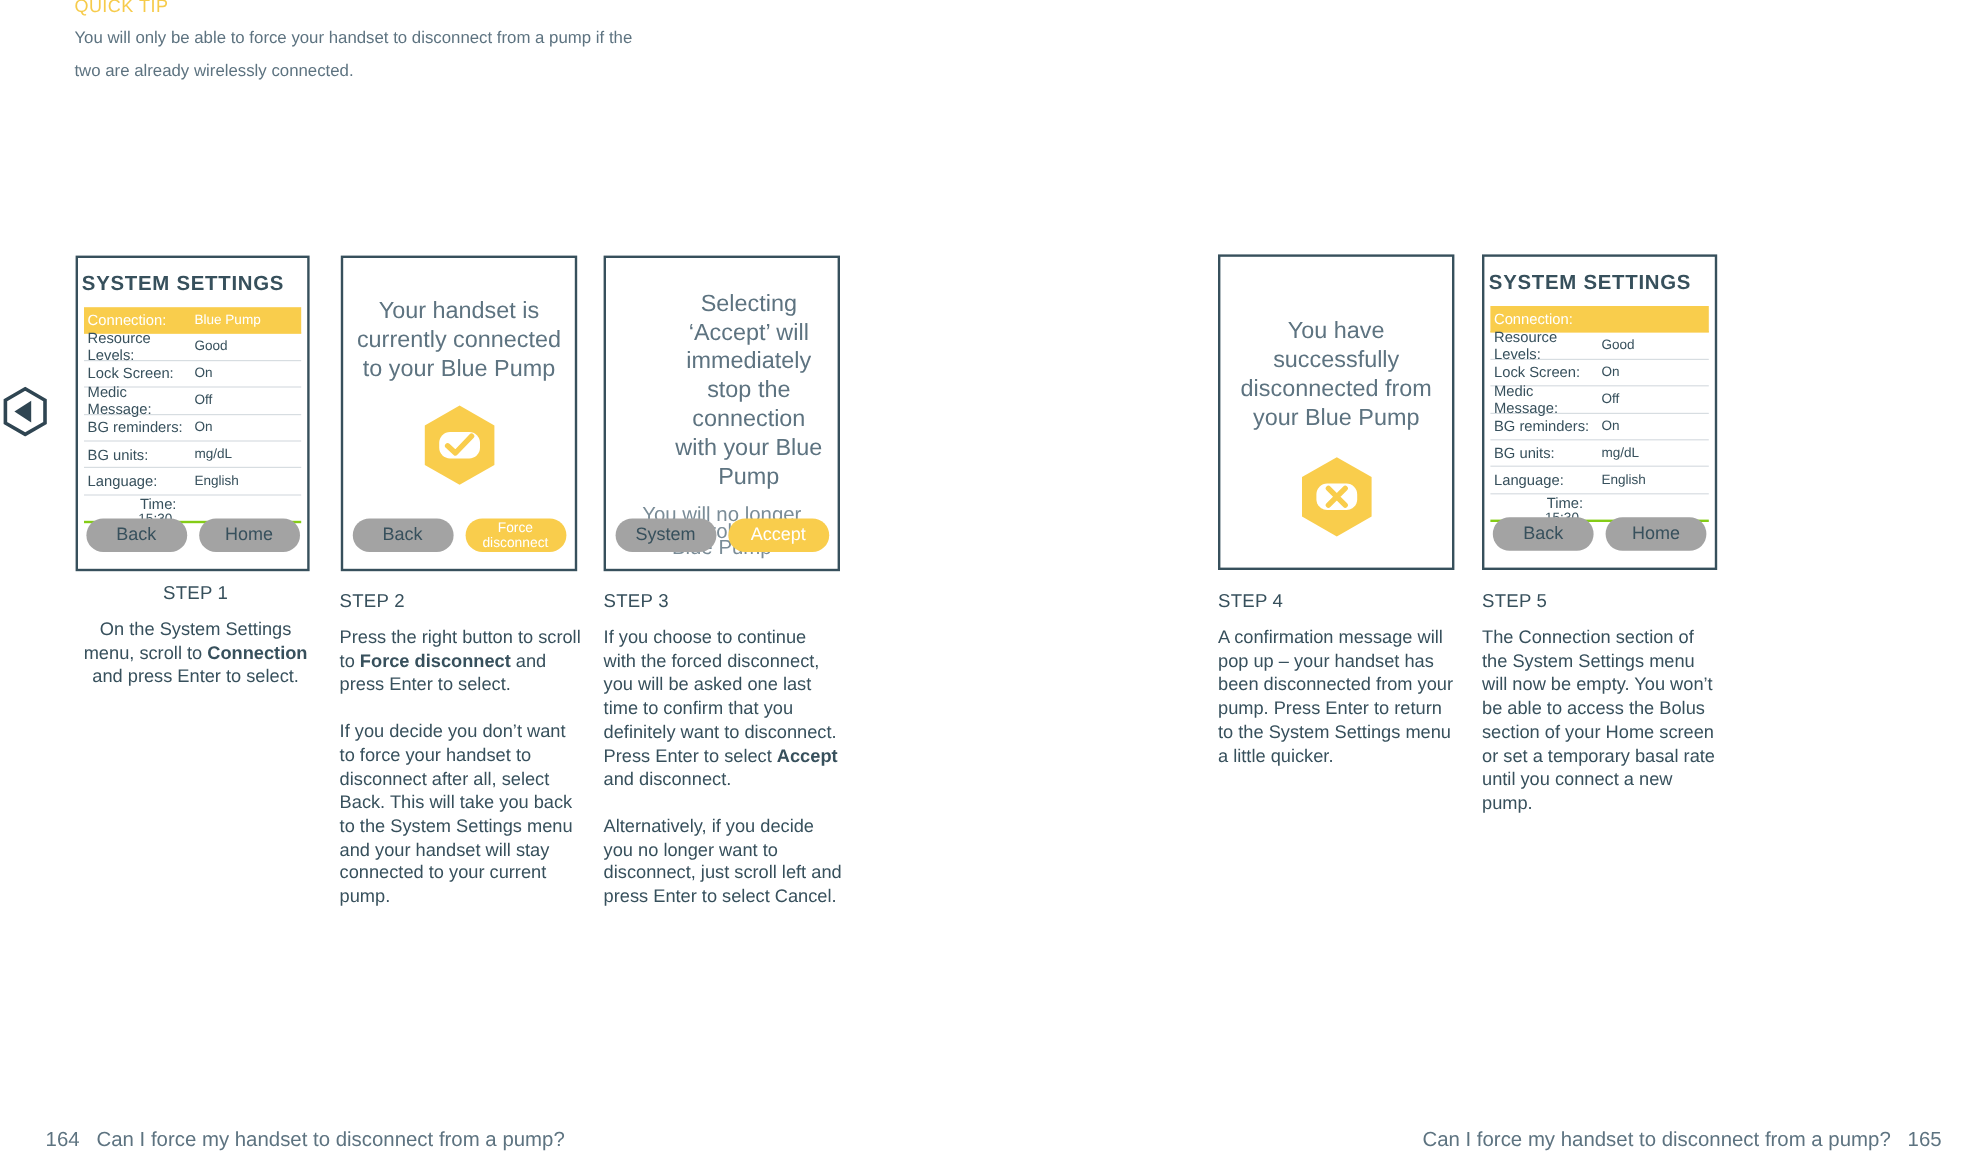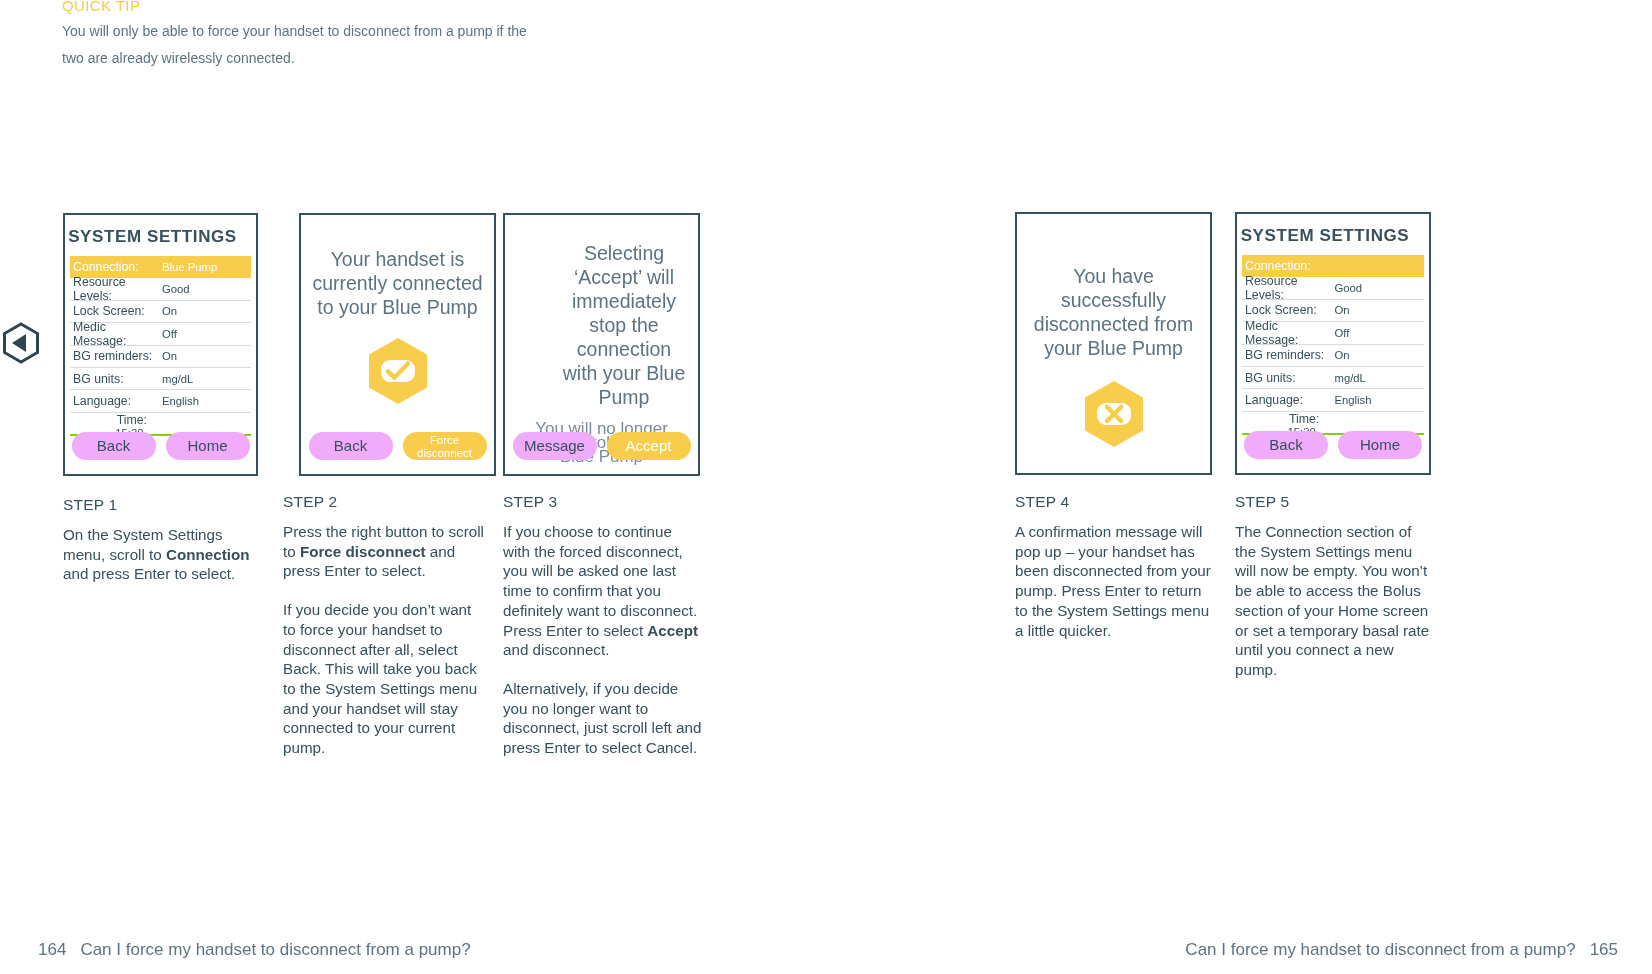--- a/index.html
+++ b/index.html
@@ -88,21 +88,21 @@
   .btnbar {
     display: flex;
     justify-content: center;
     gap: 10px;
     position: absolute;
     left: 0; right: 0;
     bottom: 14px;
   }
   .pill {
     border-radius: 16px;
-    background: #f0abfc;
+    background: #a3a3a3;
     color: #37505c;
     font-size: 15px;
     text-align: center;
     line-height: 28px;
     height: 28px;
     width: 84px;
     cursor: pointer;
   }
   .pill.yellow { background: #f9cd4c; color: #ffffff; }
   .pill.small-2line {
@@ -221,40 +221,40 @@
       <span class="k">Time:</span>
       <span class="v">15:30</span>
     </div>
   </div>
   <div class="btnbar">
     <div class="pill">Back</div>
     <div class="pill">Home</div>
   </div>
 </div>
 
-<div class="device msg-screen" style="left:299px; top:213px; width:197px; height:263px;">
+<div class="device msg-screen" style="left:284px; top:213px; width:197px; height:263px;">
   <div class="msg-big">Your handset is currently connected to your Blue Pump</div>
   <div class="hexwrap">
     <svg width="72" height="72" viewBox="0 0 72 72" aria-hidden="true">
       <polygon points="36,3 65,19.5 65,52.5 36,69 7,52.5 7,19.5" fill="#f9cd4c"></polygon>
       <rect x="19" y="25" width="34" height="22" rx="9" fill="#ffffff"></rect>
       <path d="M26 36.5 L32.5 42.5 L46 28.5" fill="none" stroke="#f9cd4c" stroke-width="4.5" stroke-linecap="round" stroke-linejoin="round"></path>
     </svg>
   </div>
   <div class="btnbar">
     <div class="pill">Back</div>
     <div class="pill yellow small-2line">Force disconnect</div>
   </div>
 </div>
 
 <div class="device msg-screen" style="left:503px; top:213px; width:197px; height:263px;">
   <div class="msg-big" style="margin-top:26px;margin-left:45px;">Selecting ‘Accept’ will immediately stop the connection with your Blue Pump</div>
   <div class="msg-small">You will no longer have control over your Blue Pump</div>
   <div class="btnbar">
-    <div class="pill">Message</div>
+    <div class="pill">System</div>
     <div class="pill yellow">Accept</div>
   </div>
 </div>
 
 <div class="device msg-screen" style="left:1015px; top:212px; width:197px; height:263px;">
   <div class="msg-big" style="margin-top:50px;">You have successfully disconnected from your Blue Pump</div>
   <div class="hexwrap" style="margin-top:18px;">
     <svg width="72" height="72" viewBox="0 0 72 72" aria-hidden="true">
       <polygon points="36,3 65,19.5 65,52.5 36,69 7,52.5 7,19.5" fill="#f9cd4c"></polygon>
       <rect x="19" y="25" width="34" height="22" rx="9" fill="#ffffff"></rect>
@@ -298,21 +298,21 @@
       <span class="k">Time:</span>
       <span class="v">15:30</span>
     </div>
   </div>
   <div class="btnbar">
     <div class="pill">Back</div>
     <div class="pill">Home</div>
   </div>
 </div>
 
-<div class="step-col" style="left:63px; top:496px; width:200px;">
+<div class="step-col" style="left:63px; top:486px; width:200px;text-align:center;">
   <div class="step-head">STEP 1</div>
   <div class="step-body">
     <p>On the System Settings menu, scroll to <b>Connection</b> and press Enter to select.</p>
   </div>
 </div>
 
 <div class="step-col" style="left:283px; top:493px; width:202px;">
   <div class="step-head">STEP 2</div>
   <div class="step-body">
     <p>Press the right button to scroll to <b>Force disconnect</b> and press Enter to select.</p>

